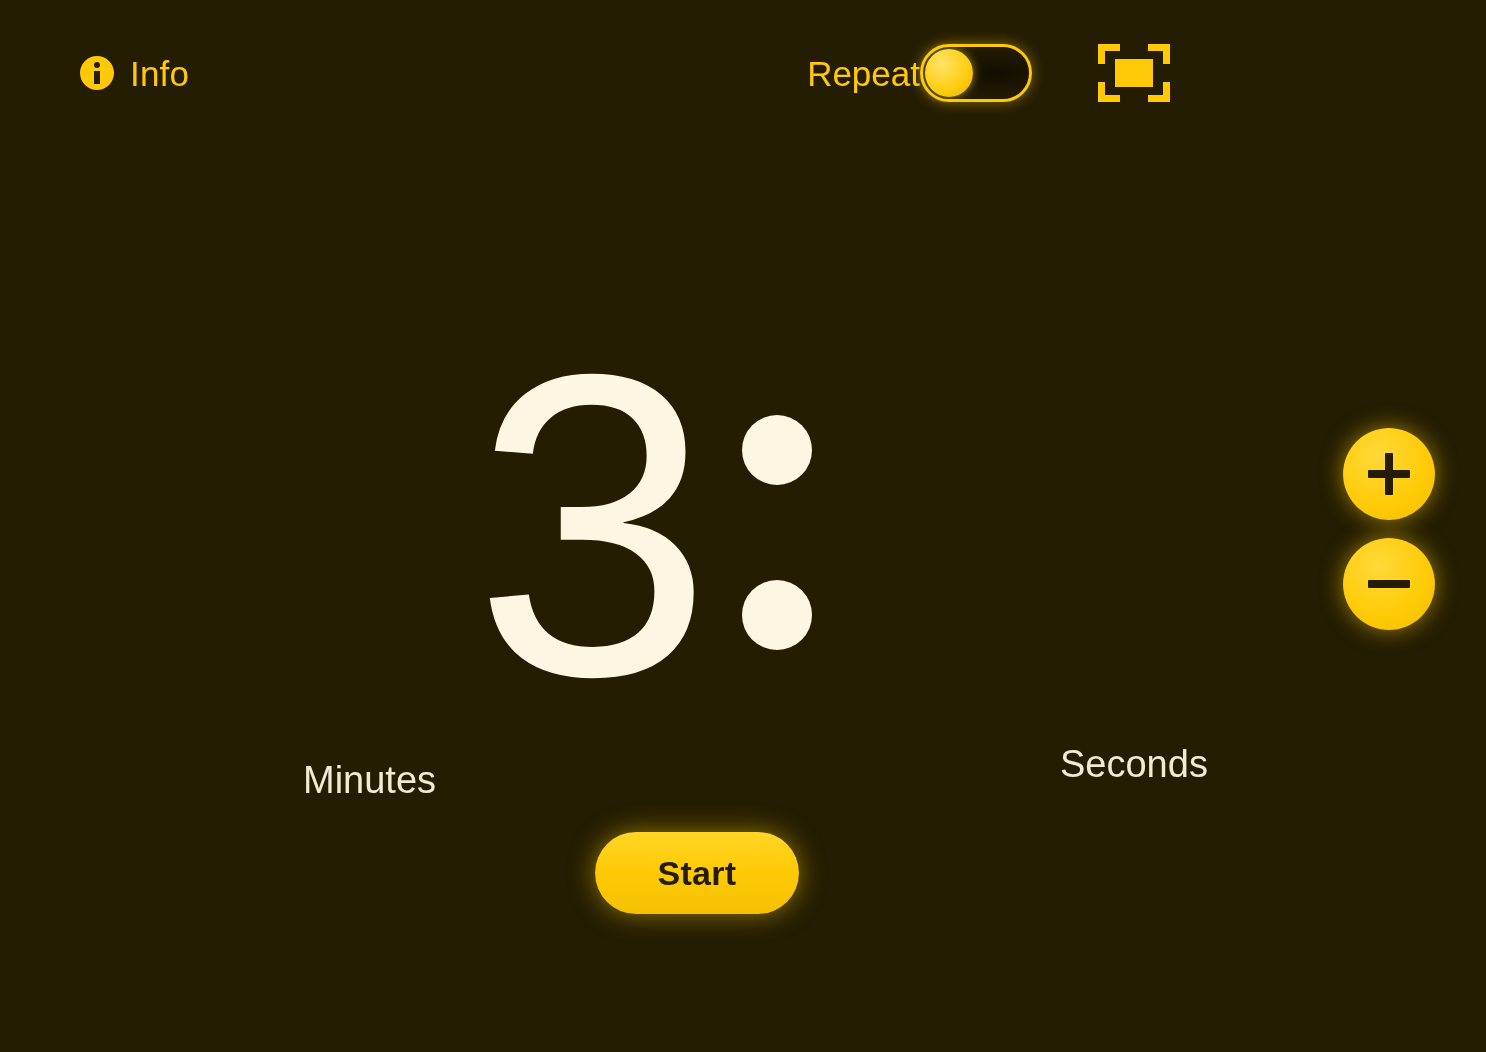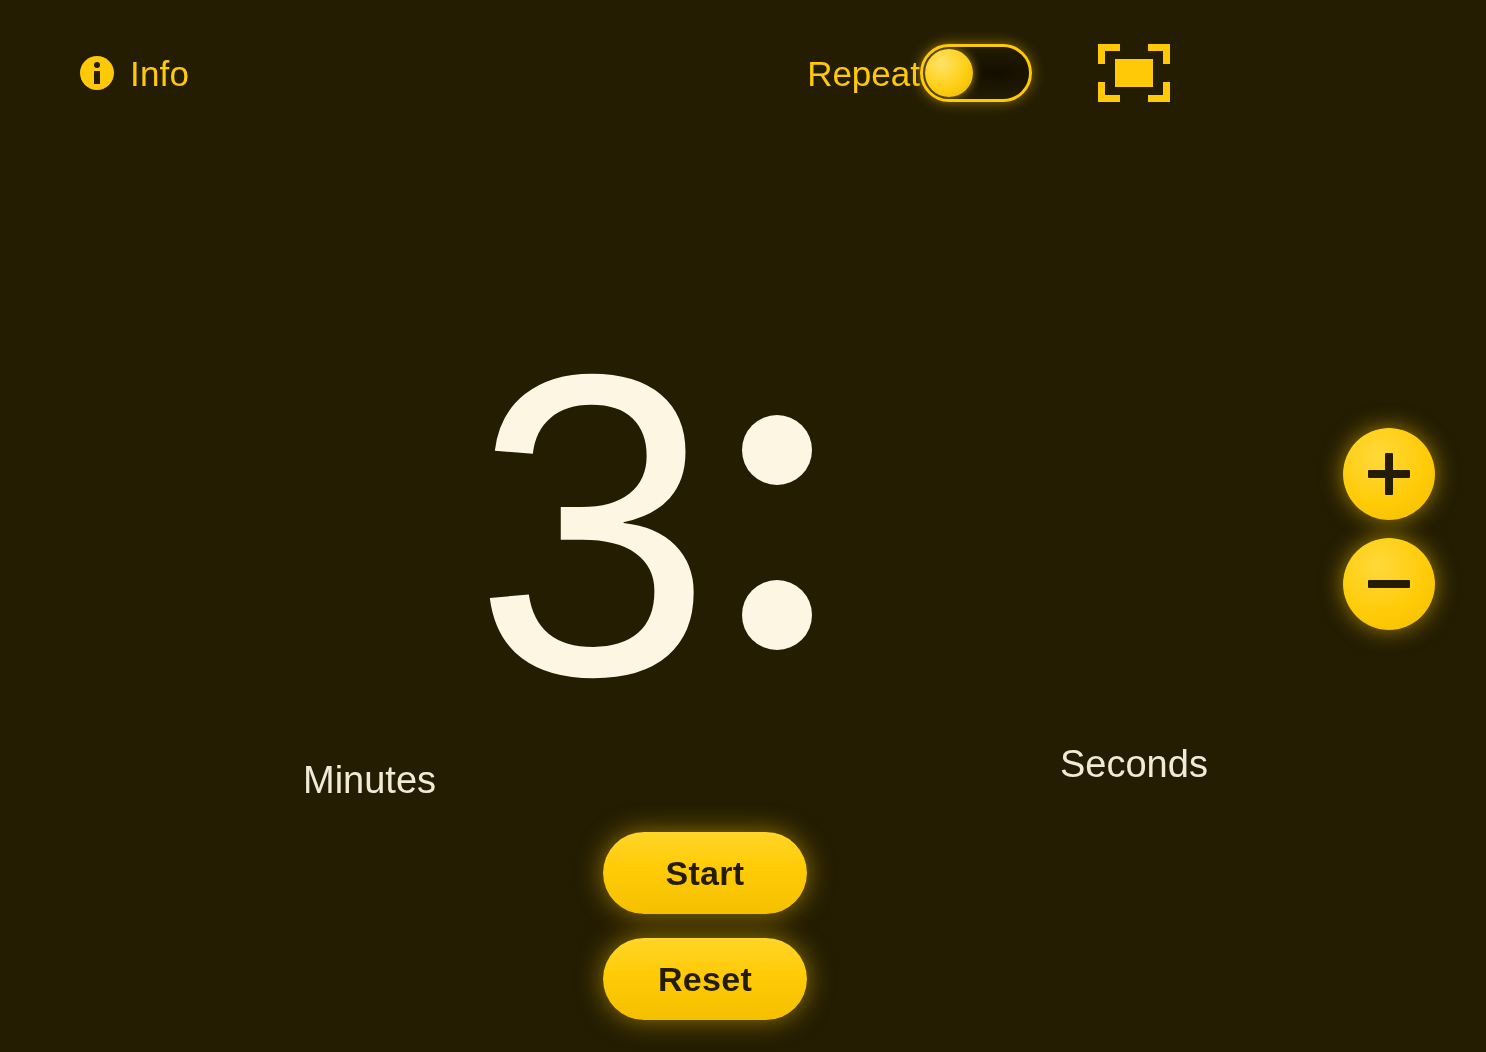--- a/index.html
+++ b/index.html
@@ -227,21 +227,20 @@
   
   .actions {
     position: absolute;
     top: 832px;
     left: 0;
     width: 1394px;
     display: flex;
     flex-direction: column;
     align-items: center;
     gap: 24px;
-    margin-left: 8px;
   }
   .action-btn {
     width: 204px;
     height: 82px;
     border-radius: 41px;
     border: none;
     background: linear-gradient(180deg, #ffd528 0%, #ffcb07 45%, #f5c000 100%);
     box-shadow: 0 0 26px rgba(255,205,10,0.5);
     color: #241d02;
     font-family: "Liberation Sans", sans-serif;
@@ -317,14 +316,13 @@
 
 </div>
 
 <div class="unit-labels">
   <span class="unit-label unit-minutes">Minutes</span>
   <span class="unit-label unit-seconds">Seconds</span>
 </div>
 
 <div class="actions">
   <button class="action-btn">Start</button>
-  <button class="action-btn">Reset</button>
 </div>
 
 </body></html>

